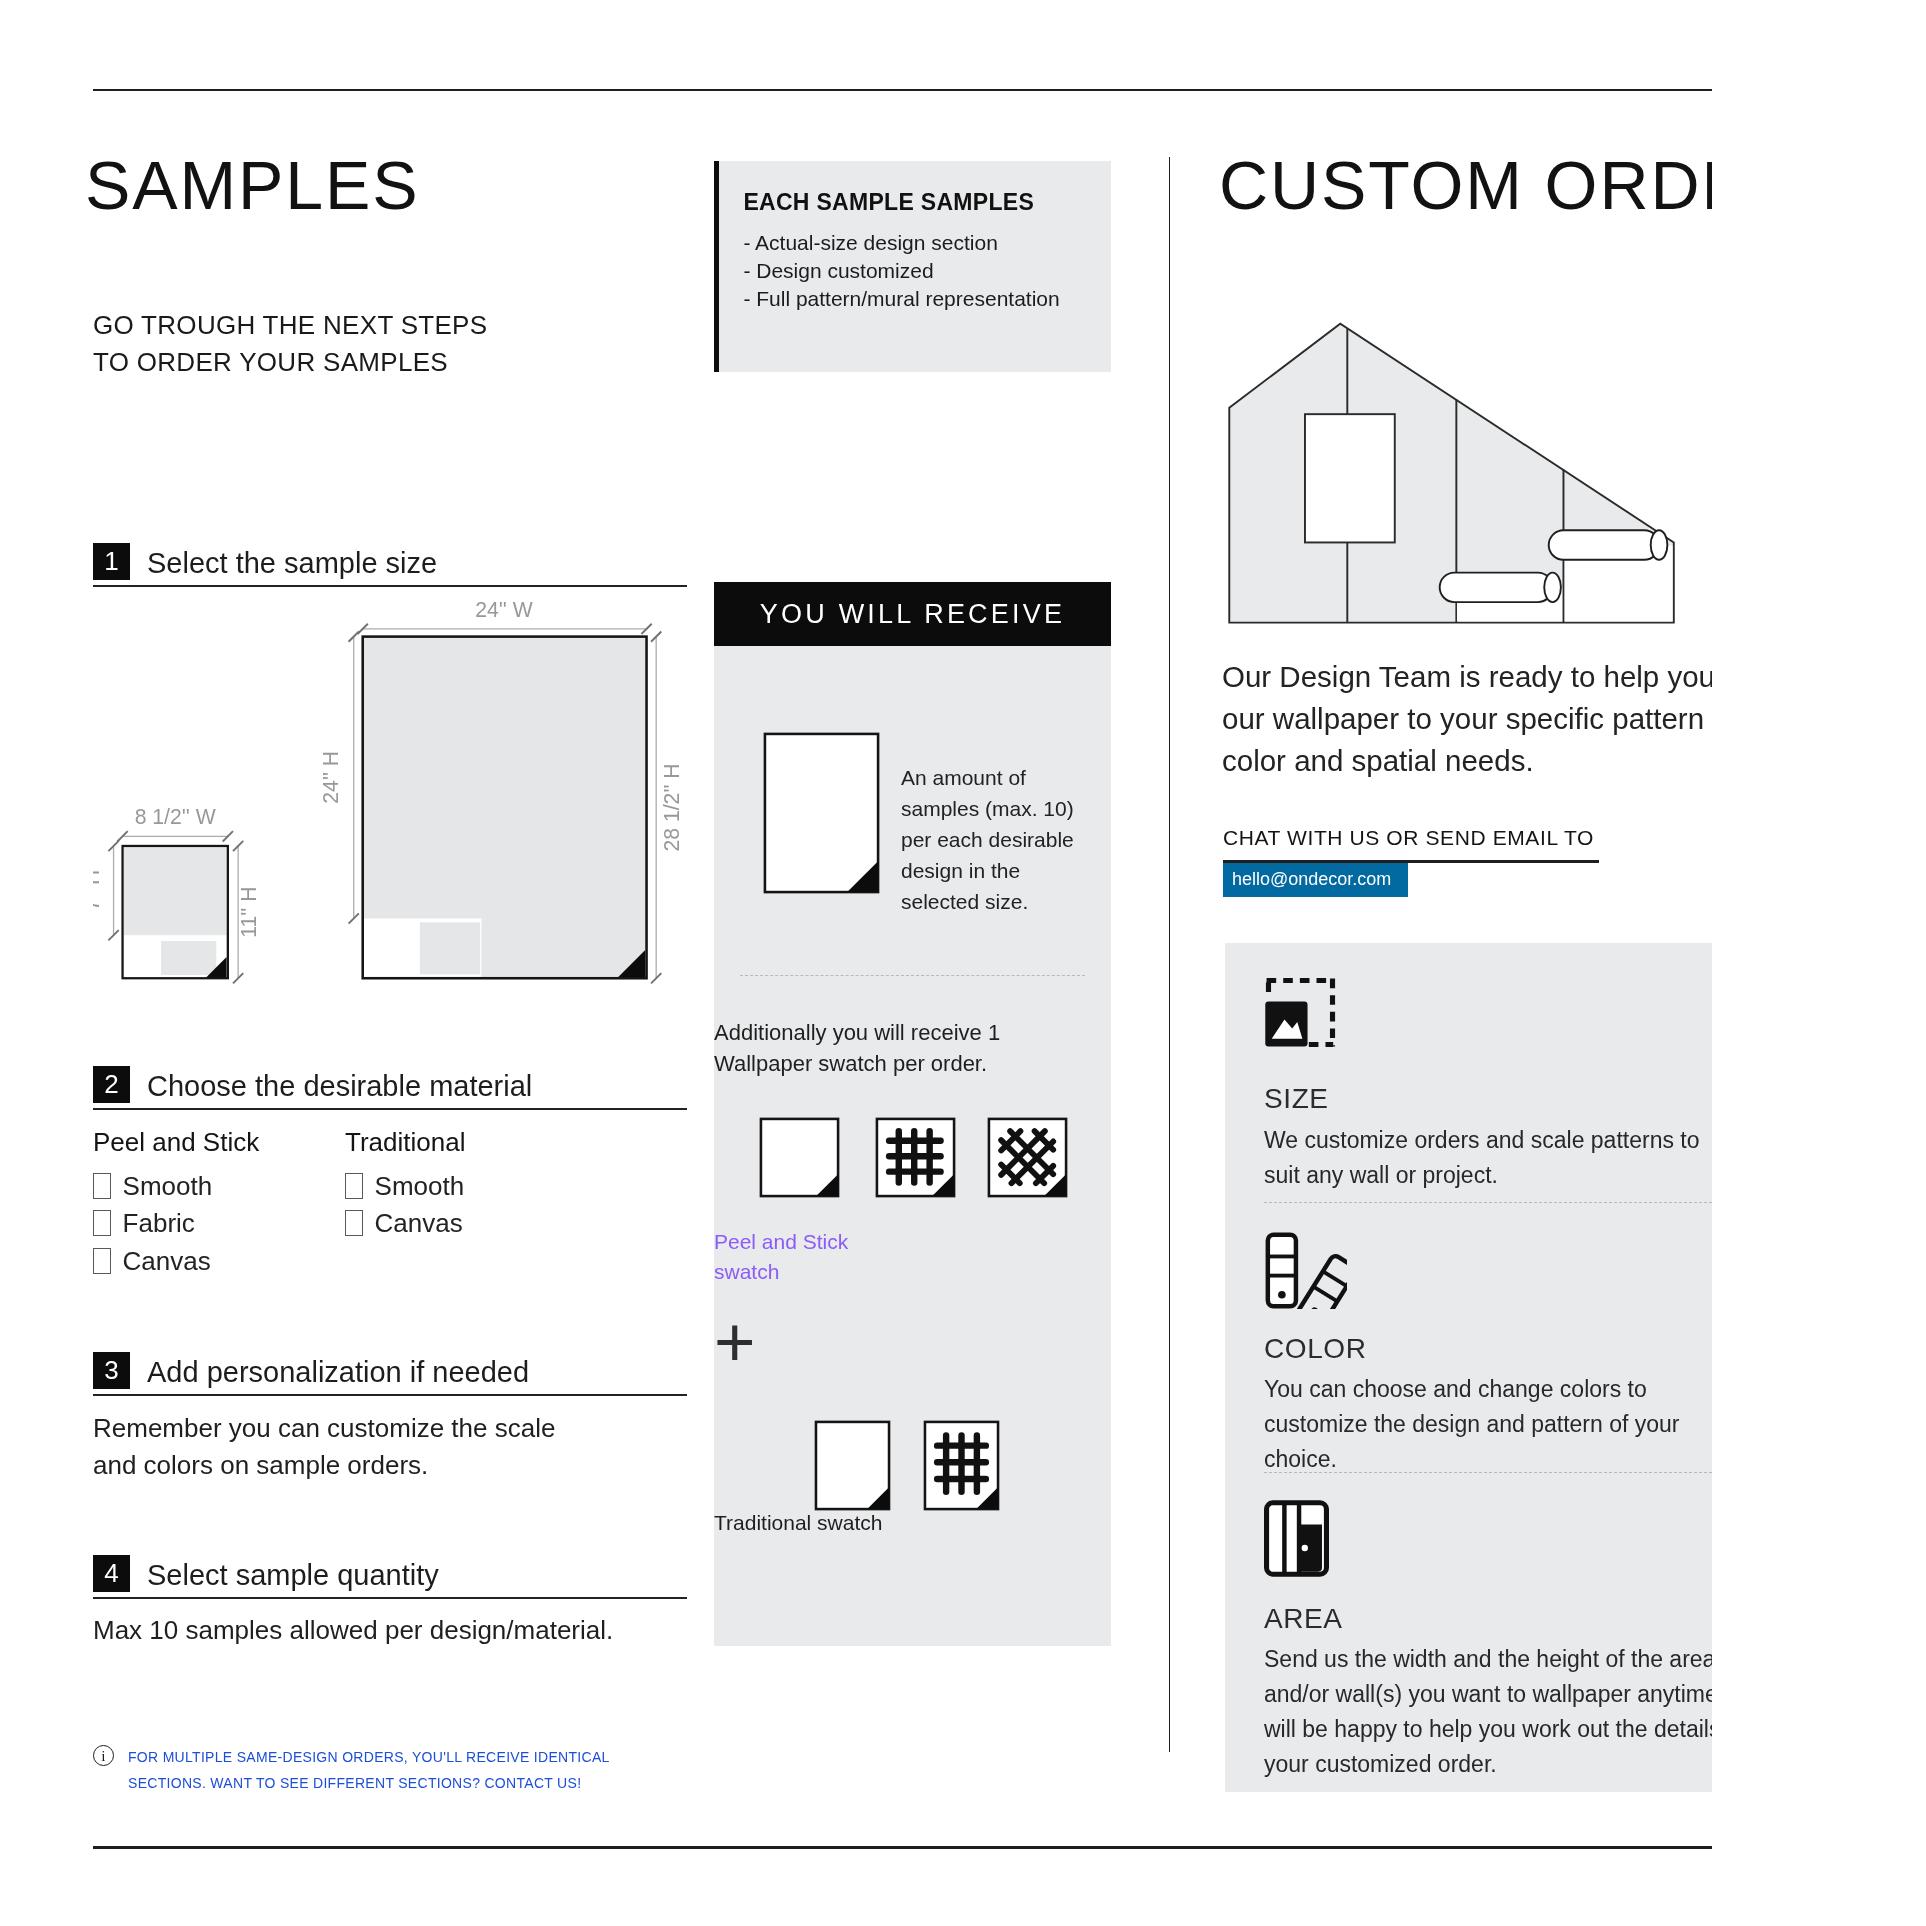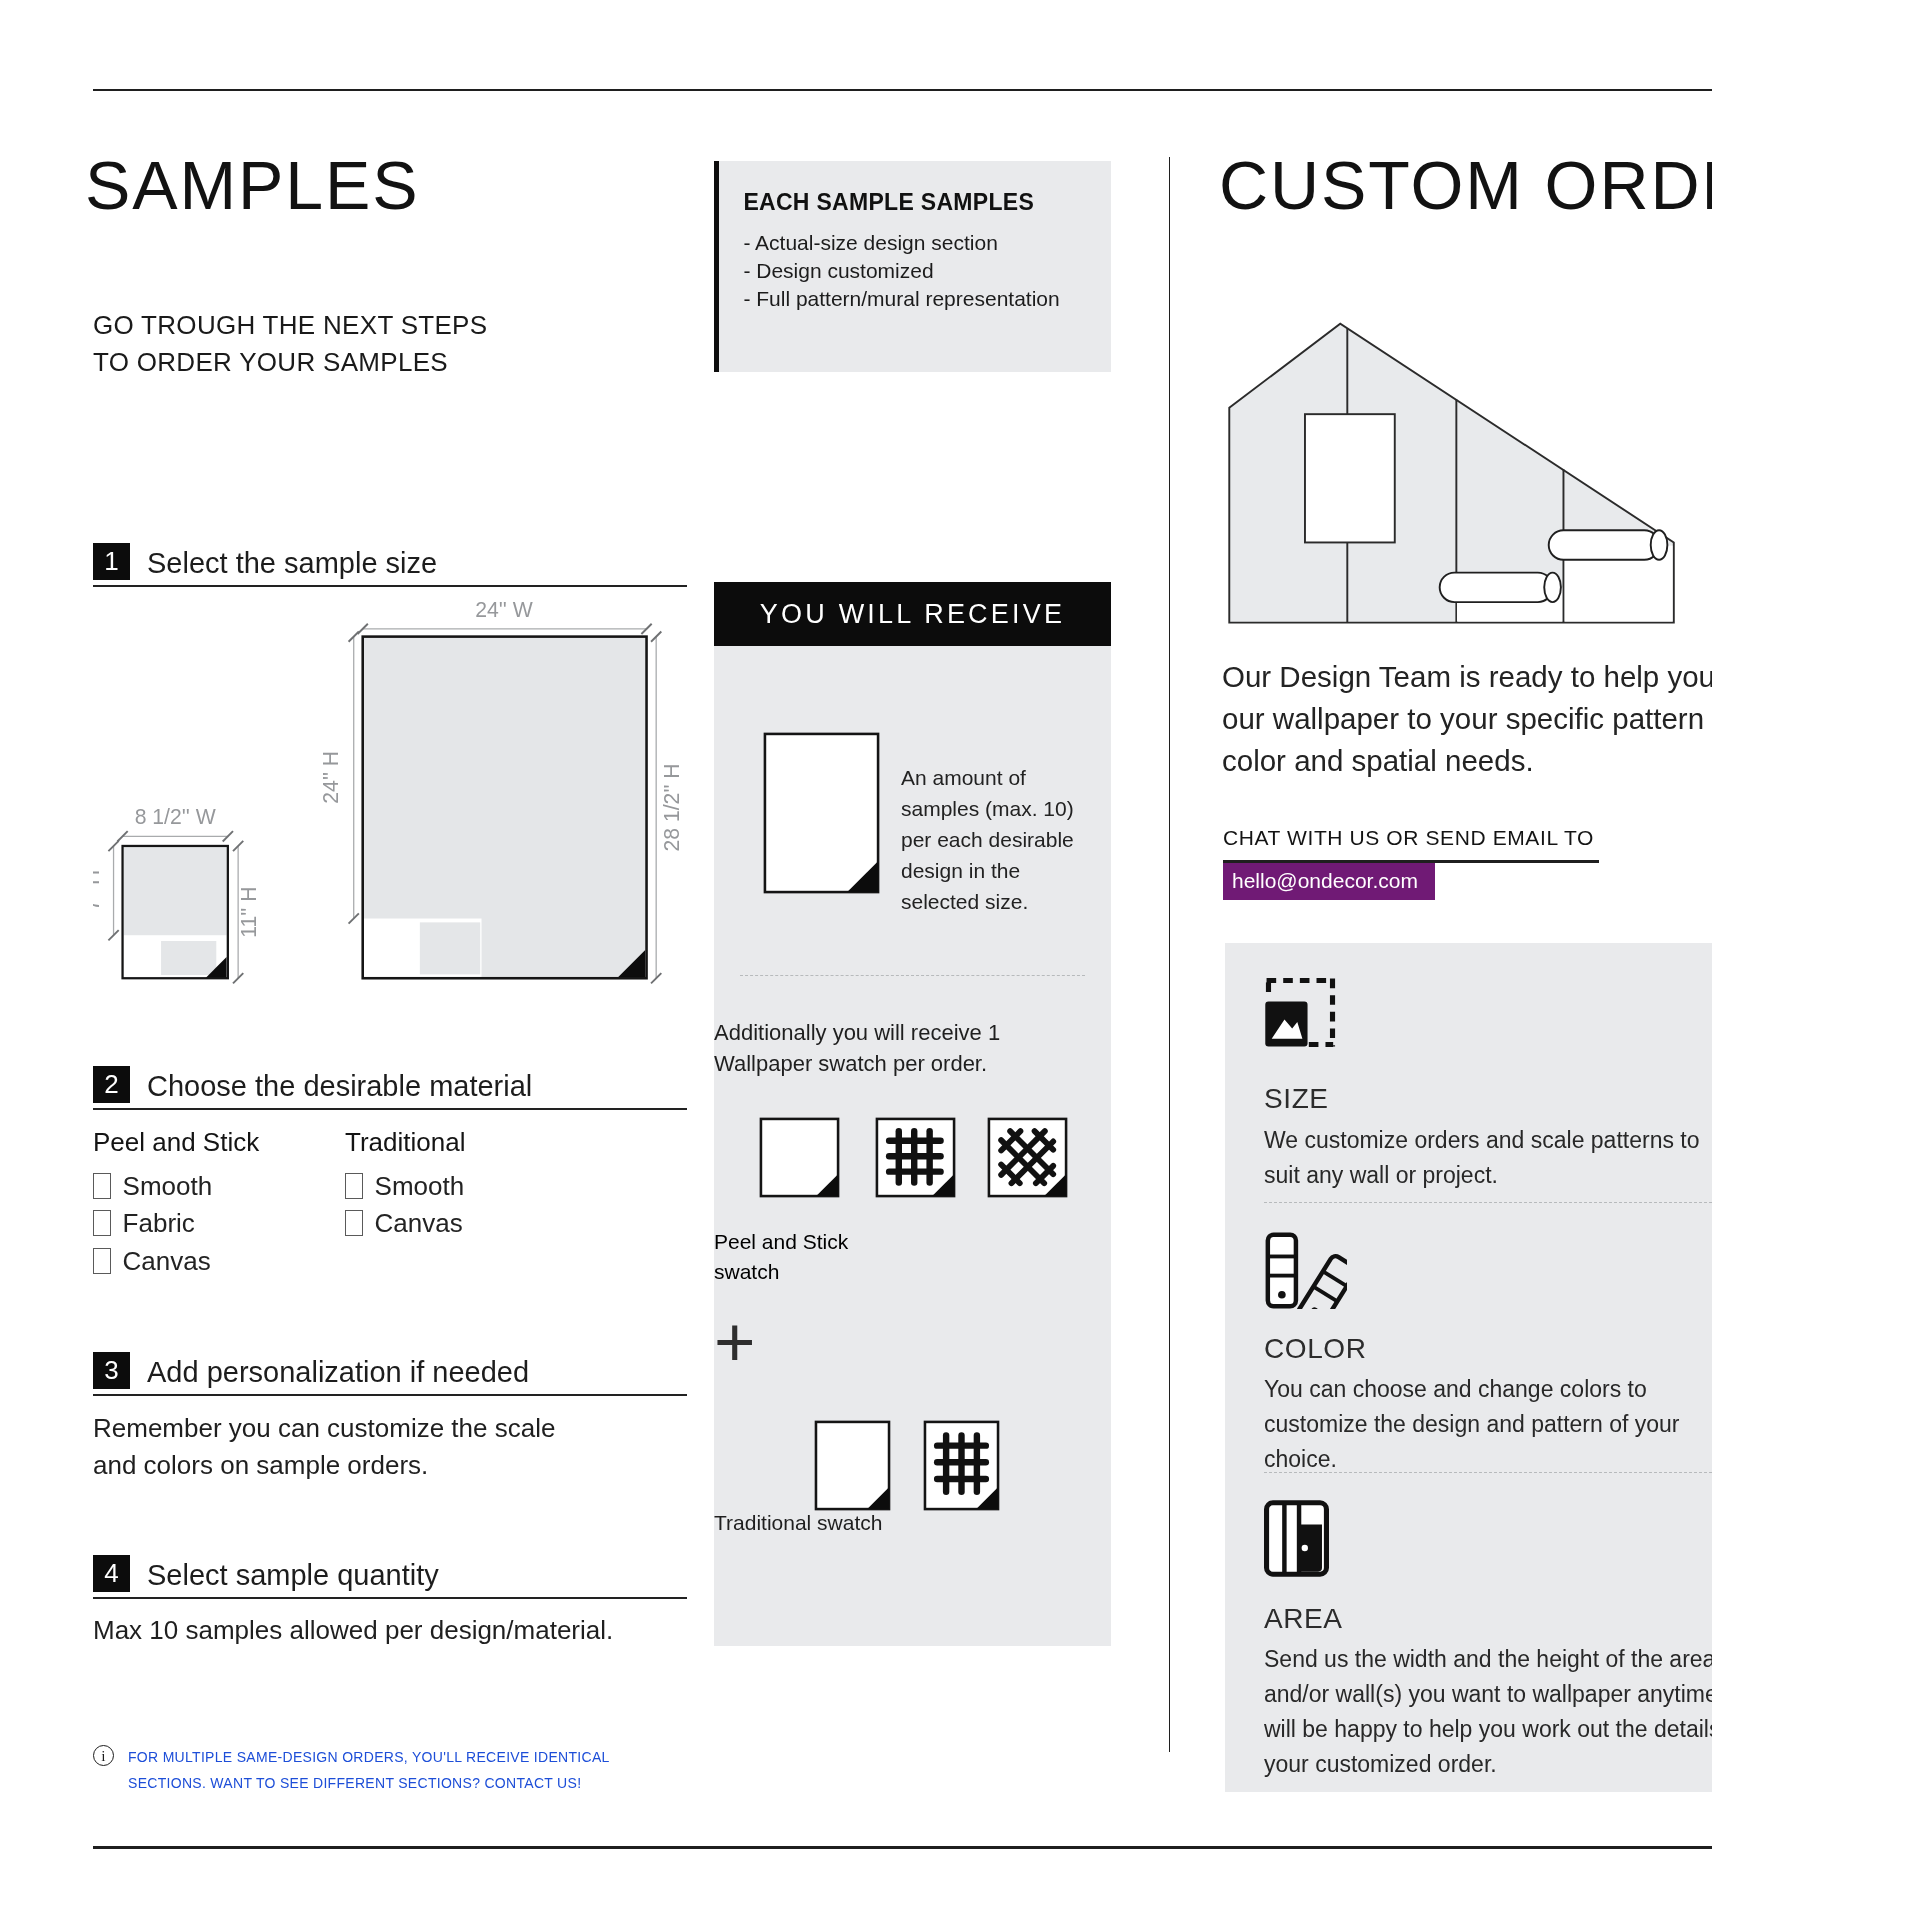--- a/index.html
+++ b/index.html
@@ -30,21 +30,21 @@
                   box-sizing:border-box; padding:28px 24.4px 0 24.4px; }
   .includes-title { font-size:23px; font-weight:bold; letter-spacing:0.3px; color:#111; margin-bottom:13px; }
   .includes-item { font-size:21px; line-height:28px; color:#1c1c1c; padding-left:16.7px; text-indent:-16.7px; width:321px; }
   .includes-item::before { content:"- "; }
   .banner { position:absolute; background:#0c0c0c; color:#ffffff; text-align:center;
             font-size:27px; letter-spacing:3.2px; }
   .gray-panel { position:absolute; background:#e9eaec; }
   .panel-center { position:absolute; width:100%; }
   .dashed-div { position:absolute; border-top:1.3px dashed #b7babc; }
   .chat-label { font-size:21px; letter-spacing:0.6px; color:#141414; white-space:nowrap; }
-  .email-badge { position:absolute; background:#701a75; color:#ffffff; font-size:21px; padding:5.8px 16.7px 7.7px 9px; }
+  .email-badge { position:absolute; background:#0369a1; color:#ffffff; font-size:18px; padding:5.8px 16.7px 7.7px 9px; }
   .feature-head { position:absolute; font-size:28px; letter-spacing:0.6px; color:#2c2c2c; }
   .feature-body { position:absolute; font-size:23px; line-height:35px; color:#282828; }
   .right-intro { font-size:29.5px; line-height:42px; font-weight:300; color:#232323; }
   svg text { font-family:"Liberation Sans", sans-serif; }
   .dim-label { fill:#96989b; font-size:33px; }
 </style>
 </head>
 <body>
 
 <div id="page">
@@ -194,21 +194,21 @@
           <line x1="76" y1="103" x2="103" y2="76"></line>
         <line x1="74" y1="22" x2="103" y2="51"></line>
           <line x1="36" y1="22" x2="103" y2="89"></line>
           <line x1="22" y1="36" x2="89" y2="103"></line>
           <line x1="22" y1="74" x2="51" y2="103"></line>
       </g>
       <polygon points="123,123 123,89 89,123" fill="#0c0c0c"></polygon>
     </svg>
 
     <div class="panel-center" style="top:581px;">
-      <div style="display:inline-block; width:193px; font-size:21px; line-height:30px; color:#000000;">Peel and Stick swatch</div>
+      <div style="display:inline-block; width:193px; font-size:21px; line-height:30px; color:#8b5cf6;">Peel and Stick swatch</div>
     </div>
 
     <div class="panel-center" style="top:655px;">
       <span style="font-size:71px; font-weight:300; color:#2e2e2e;">+</span>
     </div>
 
     <svg class="abs" style="left:100px; top:774px;" width="77" height="91" viewBox="0 0 120 142">
       <rect x="3" y="3" width="114" height="136" fill="#ffffff" stroke="#141414" stroke-width="4"></rect>
       <polygon points="117,139 117,105 83,139" fill="#0c0c0c"></polygon>
     </svg>

